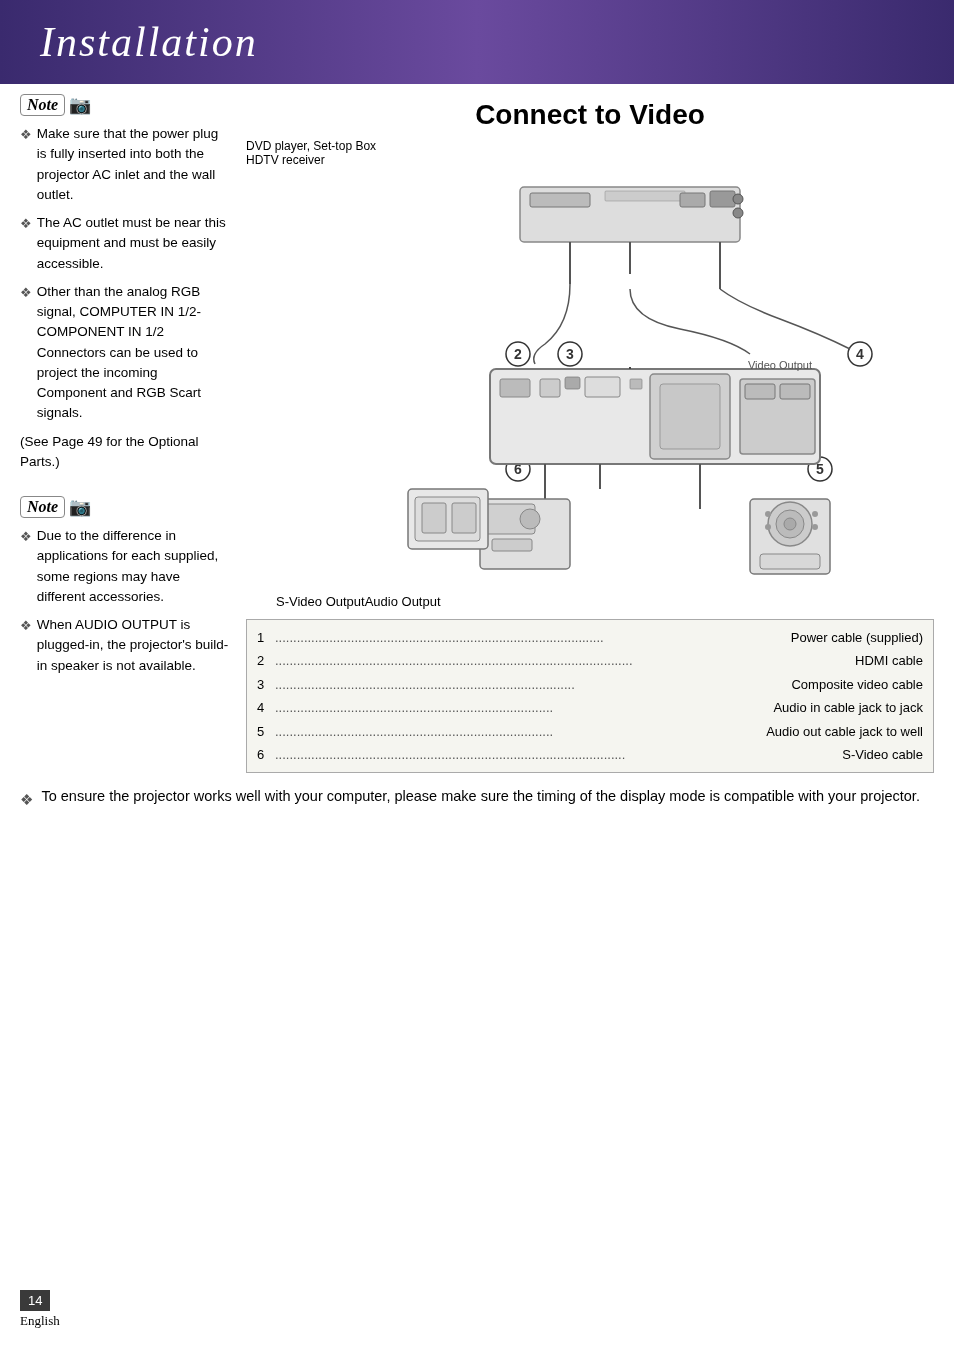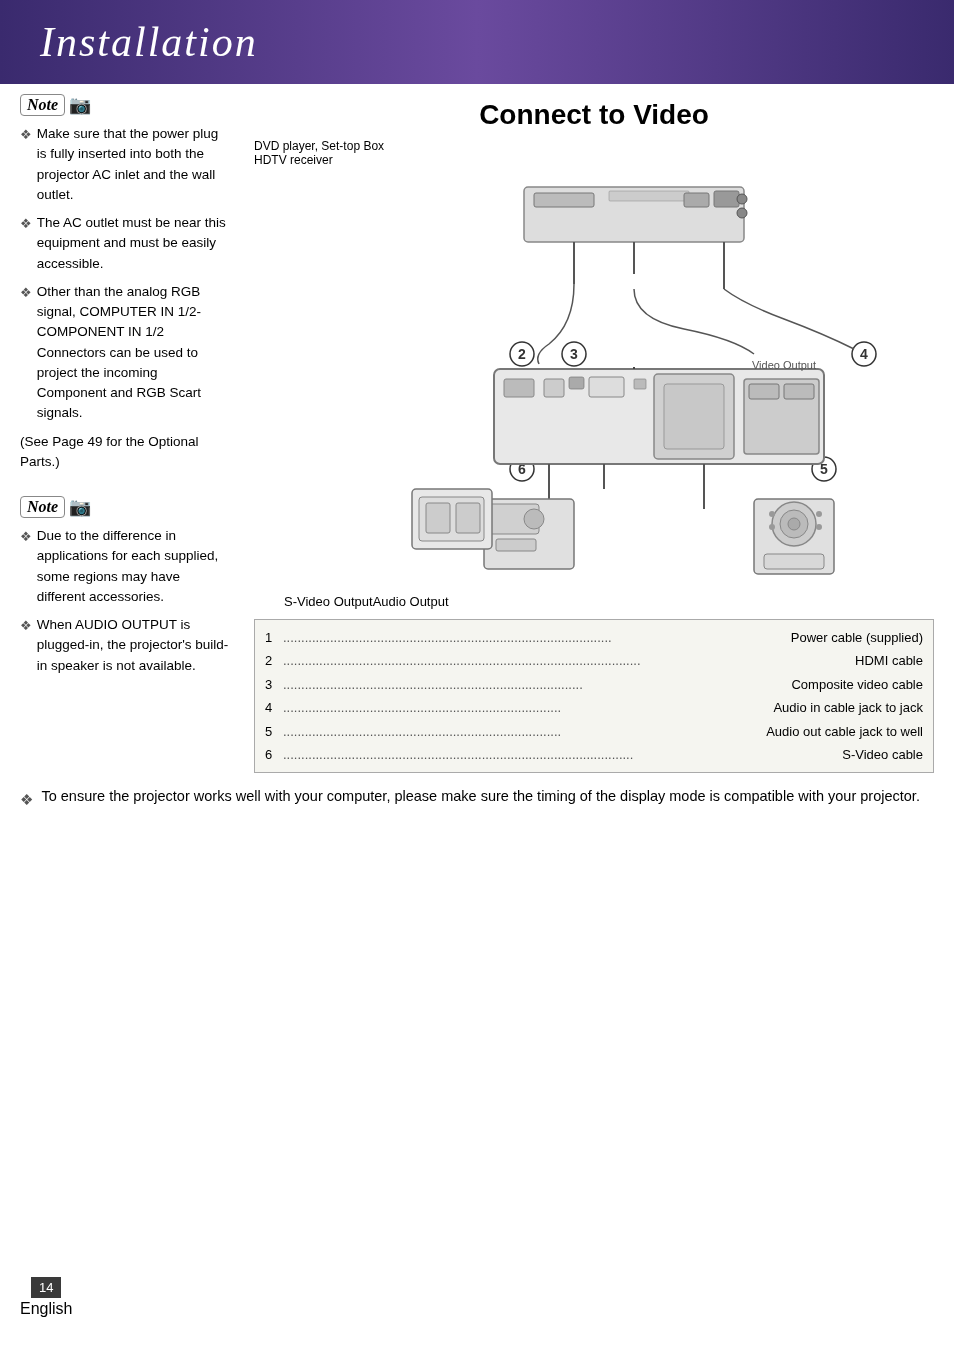--- a/index.html
+++ b/index.html
@@ -25,21 +25,21 @@
       font-size: 42px;
       color: #fff;
       font-weight: normal;
       letter-spacing: 2px;
     }
 
     
     .content {
       display: flex;
       padding: 0 20px;
-      gap: 24px;
+      gap: 16px;
     }
 
     
     .left-col {
       width: 210px;
       flex-shrink: 0;
     }
 
     
     .main-col {
@@ -129,38 +129,39 @@
       margin-bottom: 20px;
     }
     .bottom-note .bullet-diamond {
       margin-top: 3px;
       font-size: 15px;
     }
 
     
     .footer {
       position: absolute;
-      bottom: 36px;
+      bottom: 25px;
       left: 20px;
       display: flex;
       flex-direction: column;
-      align-items: center;
+      align-items: flex-start;
     }
     .page-num-box {
       background: #3a3a3a;
       color: #fff;
       padding: 3px 8px;
       font-size: 13px;
       margin-bottom: 2px;
       min-width: 30px;
       text-align: center;
     }
     .lang-label {
-      font-size: 16px;
+      font-size: 13px;
       color: #000;
+      font-family: Liberation Serif, serif;
     }
 
     
     .note-header {
       display: flex;
       align-items: center;
       margin-bottom: 8px;
     }
     .note-styled {
       font-family: Georgia, serif;

